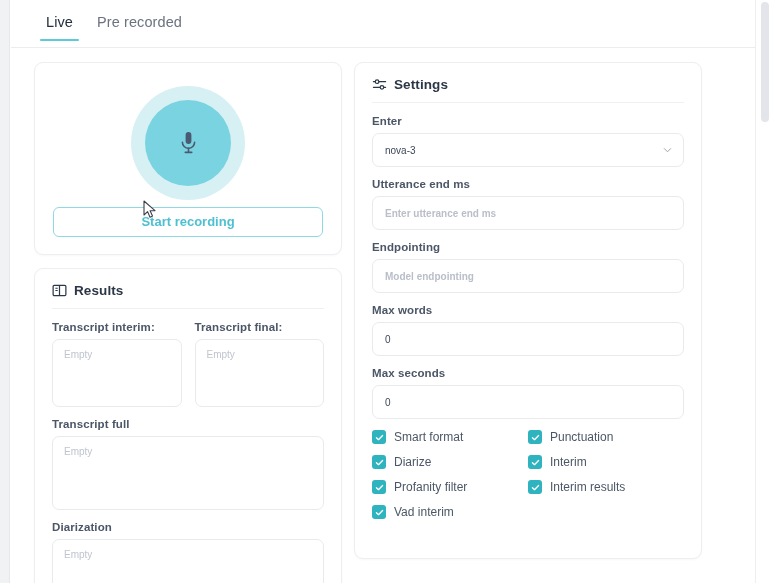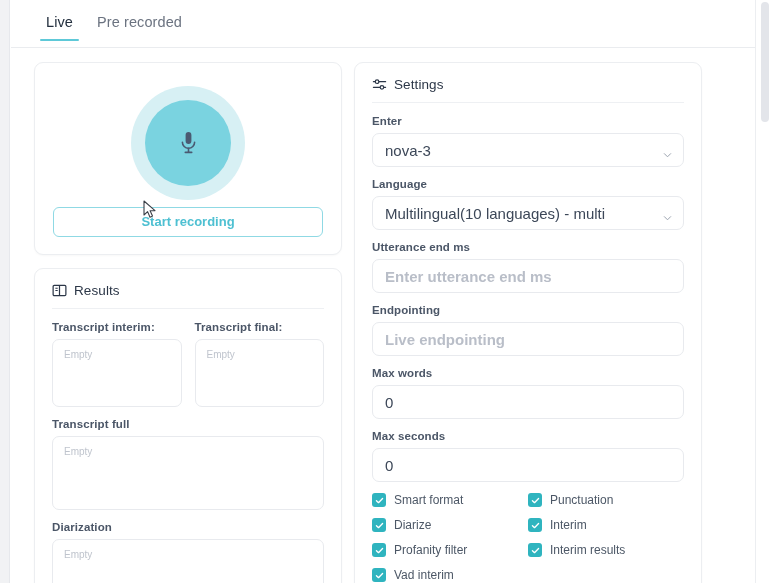--- a/index.html
+++ b/index.html
@@ -144,21 +144,21 @@
   .card-head {
     display: flex;
     align-items: center;
     gap: 7px;
     padding-bottom: 10px;
     border-bottom: 1px solid #eef0f3;
     margin-bottom: 12px;
   }
   .card-head-title {
     font-size: 13.5px;
-    font-weight: 400;
+    font-weight: 700;
     color: #2b3647;
     letter-spacing: .1px;
   }
   .head-icon { width: 15px; height: 15px; display:block; }
 
   .field-label {
     font-size: 11.5px;
     font-weight: 700;
     color: #4b5667;
     margin-bottom: 6px;
@@ -196,21 +196,21 @@
   .select, .input {
     position: relative;
     width: 100%;
     height: 34px;
     border: 1px solid #e8eaee;
     border-radius: 7px;
     background: #fff;
     display: flex;
     align-items: center;
     padding: 0 12px;
-    font-size: 15px;
+    font-size: 10px;
     color: #3c4758;
     cursor: pointer;
   }
   .input { cursor: text; }
   .input.placeholder { color: #b9bec8; font-weight: bold; }
   .chev {
     position: absolute;
     right: 11px; top: 50%;
     transform: translateY(-50%);
     width: 9px; height: 9px;
@@ -351,40 +351,29 @@
           <div class="select">
             <span>nova-3</span>
             <span class="chev">
               <svg viewBox="0 0 10 10" fill="none">
                   <path d="M1.5 3.5L5 7L8.5 3.5" stroke="#9aa2ae" stroke-width="1.1" stroke-linecap="round" stroke-linejoin="round"></path>
                 </svg>
             </span>
           </div>
         </div>
 
-        <div class="s-group">
-          <div class="s-label">Language</div>
-          <div class="select">
-            <span>Multilingual(10 languages) - multi</span>
-            <span class="chev">
-              <svg viewBox="0 0 10 10" fill="none">
-                  <path d="M1.5 3.5L5 7L8.5 3.5" stroke="#9aa2ae" stroke-width="1.1" stroke-linecap="round" stroke-linejoin="round"></path>
-                </svg>
-            </span>
-          </div>
-        </div>
 
         <div class="s-group">
           <div class="s-label">Utterance end ms</div>
           <div class="input placeholder">Enter utterance end ms</div>
         </div>
 
         <div class="s-group">
           <div class="s-label">Endpointing</div>
-          <div class="input placeholder">Live endpointing</div>
+          <div class="input placeholder">Model endpointing</div>
         </div>
 
         <div class="s-group">
           <div class="s-label">Max words</div>
           <div class="input">0</div>
         </div>
 
         <div class="s-group">
           <div class="s-label">Max seconds</div>
           <div class="input">0</div>

